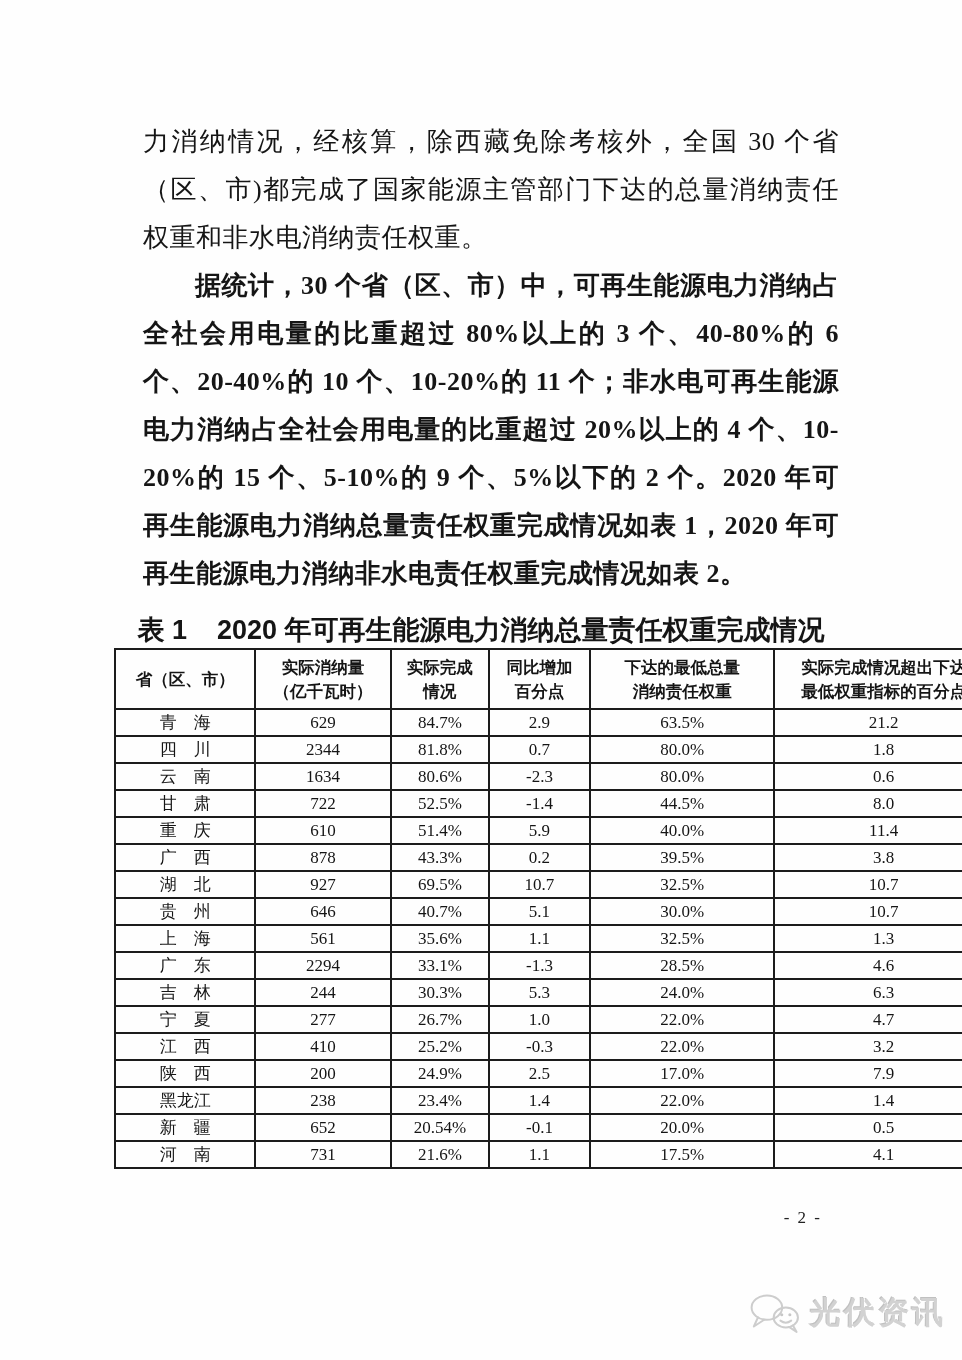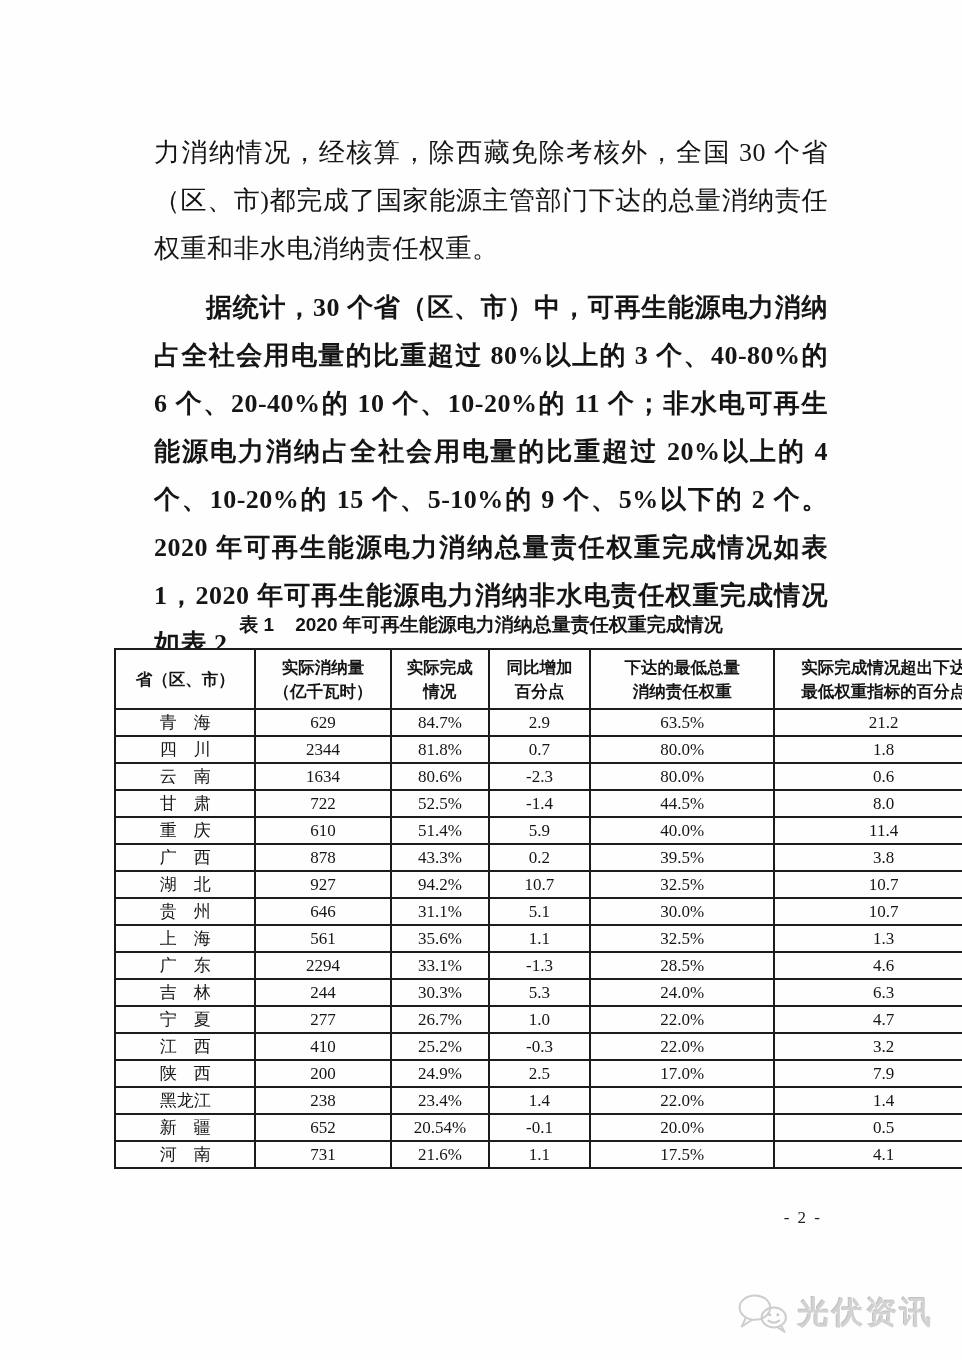--- a/index.html
+++ b/index.html
@@ -17,40 +17,40 @@
     font-family: "Liberation Serif", serif;
   }
   
   .body-text {
     position: absolute;
     top: 118px;
     left: 143px;
     width: 696px;
   }
   .para {
-    margin: 11px;
+    margin: 0;
     font-size: 26px;
     line-height: 48px;
     text-align: justify;
     letter-spacing: 0.5px;
     color: #151515;
     font-family: "Liberation Serif", serif;
   }
   .para.indent { text-indent: 2em; font-weight: bold; }
 
   
   .table-title {
     position: absolute;
     top: 612px;
     left: 102px;
     width: 758px;
     text-align: center;
     font-family: "Liberation Sans", sans-serif;
     font-weight: 700;
-    font-size: 19px;
+    font-size: 27px;
     color: #151515;
     white-space: pre;
   }
 
   
   .data-table {
     position: absolute;
     top: 648px;
     left: 114px;
     width: 880px;
@@ -89,21 +89,21 @@
     top: 1208px;
     right: 140px;
     font-family: "Liberation Serif", serif;
     font-size: 17px;
     letter-spacing: 2px;
     color: #222;
   }
   .watermark {
     position: absolute;
     top: 1292px;
-    right: 28px;
+    right: 16px;
     display: flex;
     align-items: flex-start;
     gap: 8px;
   }
   .wm-icon { display: inline-block; line-height: 0; }
   .wm-text {
     font-family: "Liberation Sans", sans-serif;
     font-weight: 700;
     font-size: 31px;
     letter-spacing: 3px;
@@ -192,29 +192,29 @@
           <td>广　西</td>
           <td>878</td>
           <td>43.3%</td>
           <td>0.2</td>
           <td>39.5%</td>
           <td>3.8</td>
         </tr>
         <tr>
           <td>湖　北</td>
           <td>927</td>
-          <td>94.2%</td>
+          <td>69.5%</td>
           <td>10.7</td>
           <td>32.5%</td>
           <td>10.7</td>
         </tr>
         <tr>
           <td>贵　州</td>
           <td>646</td>
-          <td>31.1%</td>
+          <td>40.7%</td>
           <td>5.1</td>
           <td>30.0%</td>
           <td>10.7</td>
         </tr>
         <tr>
           <td>上　海</td>
           <td>561</td>
           <td>35.6%</td>
           <td>1.1</td>
           <td>32.5%</td>

